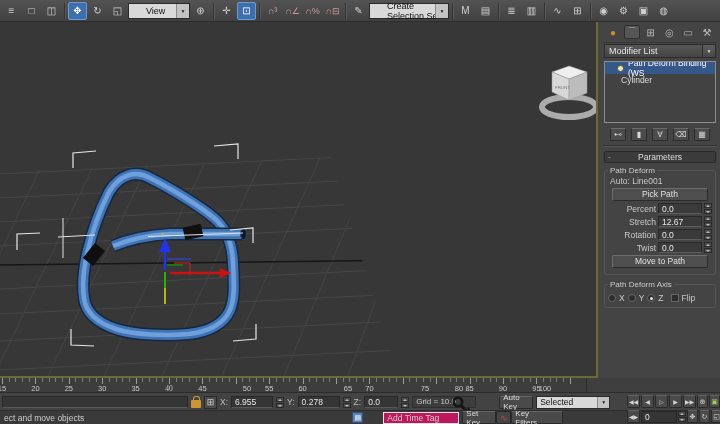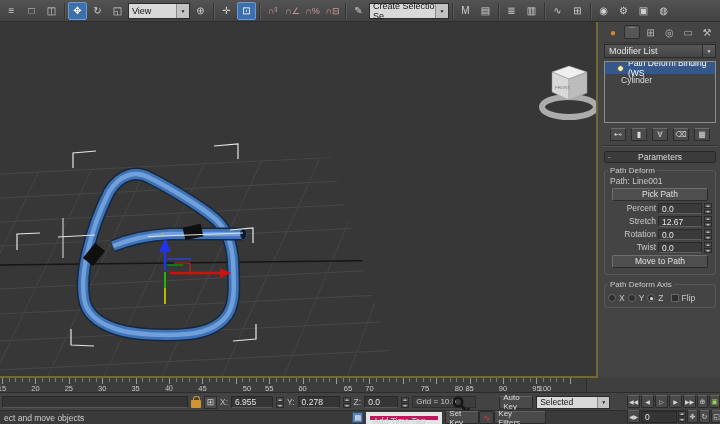--- a/index.html
+++ b/index.html
@@ -10,21 +10,21 @@
   
   #toolbar{position:absolute;left:0;top:0;width:720px;height:22px;
     background:linear-gradient(#535353,#414141);display:flex;align-items:center;
     padding:0 2px;gap:1px;border-bottom:1px solid #2e2e2e}
   .tbtn{width:19px;height:18px;display:flex;align-items:center;justify-content:center;
     color:#cfcfcf;font-size:10px;border:1px solid transparent;border-radius:2px;flex:none}
   .tbtn.active{background:#3d6fad;border:1px solid #6b9bd6;color:#fff}
   .tbtn.magnet{color:#c99; font-size:9px}
   .tsep{width:1px;height:16px;background:#333;box-shadow:1px 0 0 #5a5a5a;margin:0 2px;flex:none}
   .tcombo{height:16px;background:#d9d9d9;border:1px solid #2a2a2a;color:#111;
-    font-size:9px;display:flex;align-items:center;padding-left:3px;flex:none;position:relative}
+    font-size:9px;display:flex;align-items:center;padding-left:17px;flex:none;position:relative}
   .tcombo .arr{position:absolute;right:0;top:0;width:13px;height:14px;background:#c3c3c3;
     border-left:1px solid #8a8a8a;display:flex;align-items:center;justify-content:center;
     font-size:5px;color:#222}
 
   
   #viewport{position:absolute;left:0;top:22px;width:598px;height:356px;background:#373737;
     border-right:2px solid #6f6a35;border-bottom:2px solid #6f6a35}
   #viewport svg{display:block}
 
   
@@ -57,21 +57,21 @@
   #rollout{height:12px;margin:4px 1px 3px 1px;background:#3b3b3b;border:1px solid #272727;
     border-radius:2px;display:flex;align-items:center;justify-content:center;position:relative;
     color:#ddd;font-size:8.5px}
   #rollout .minus{position:absolute;left:3px;top:0;font-size:8px;color:#bbb}
   fieldset{border:1px solid #575757;border-radius:3px;margin:2px 1px 5px 1px;padding:1px 3px 4px 3px}
   fieldset legend{font-size:8px;color:#ccc;padding:0 2px}
   .pathlabel{font-size:8.5px;color:#c9c9c9;margin:0 0 2px 2px}
   .panelbtn{display:block;width:92%;margin:2px auto;height:13px;background:#4e4e4e;
     border:1px solid #2b2b2b;border-top-color:#6e6e6e;border-left-color:#6e6e6e;border-radius:2px;
     color:#e0e0e0;font-size:8.5px;text-align:center;line-height:11px}
-  .prow{display:flex;align-items:flex-start;justify-content:flex-end;gap:2px;margin:2px 0}
+  .prow{display:flex;align-items:center;justify-content:flex-end;gap:2px;margin:2px 0}
   .prow .plabel{color:#c9c9c9;font-size:8.5px}
   .pfield{width:44px;height:11px;background:#3a3a3a;border:1px solid #292929;border-bottom-color:#5e5e5e;
     color:#e8e8e8;font-size:8.5px;padding:0 3px;line-height:10px}
   .spin{display:flex;flex-direction:column;gap:1px;flex:none}
   .spin i{display:block;width:8px;height:5px;background:#4e4e4e;border:1px solid #2a2a2a;position:relative}
   .spin i:after{content:"";position:absolute;left:1px;border-left:2px solid transparent;border-right:2px solid transparent}
   .spin i.up:after{top:1px;border-bottom:2px solid #b9b9b9}
   .spin i.dn:after{top:1px;border-top:2px solid #b9b9b9}
   .axisrow{display:flex;align-items:center;gap:3px;margin-top:3px;font-size:8.5px;color:#c9c9c9}
   .radio{width:8px;height:8px;border-radius:50%;background:#2e2e2e;border:1px solid #666;
@@ -115,22 +115,22 @@
   #pbrow1{left:627px;top:17px}
   #pbrow2{left:627px;top:32px}
   .pbtn{width:13px;height:13px;background:#4a4a4a;border:1px solid #292929;border-top-color:#636363;
     color:#d5d5d5;font-size:6px;display:flex;align-items:center;justify-content:center;border-radius:2px;flex:none}
   .pbtn.nav{width:11px;font-size:7px}
   .pbtn.green{color:#9ccf5a}
   #framefield{width:36px;height:12px;background:#353535;border:1px solid #272727;color:#e5e5e5;
     font-size:8.5px;padding:0 3px;line-height:11px;flex:none}
   .tagicon{width:11px;height:11px;background:#5a82b5;border:1px solid #31517a;border-radius:1px;
     color:#fff;font-size:7px;display:flex;align-items:center;justify-content:center;flex:none}
-  #timetag{width:76px;height:12px;background:#be185d;border:4px solid #e5e5e5;color:#cfcfcf;
-    font-size:8.5px;line-height:11px;padding:0 3px;flex:none;margin-left:3px}
+  #timetag{width:76px;height:12px;background:#be185d;border:1px solid #e5e5e5;color:#cfcfcf;
+    font-size:8.5px;line-height:11px;padding:0 3px;flex:none;margin-left:20px}
   .curvebtn{width:15px;height:13px;background:#454545;border:1px solid #292929;color:#d04545;
     font-size:9px;display:flex;align-items:center;justify-content:center;border-radius:2px;flex:none}
 </style>
 </head>
 <body>
 
 <div id="app">
 
   <div id="toolbar">
     <div class="tbtn">≡</div>
@@ -300,21 +300,21 @@
 
     <div class="pdivider"></div>
 
     <div id="rollout">
       <span class="minus">-</span>
       <span>Parameters</span>
     </div>
 
     <fieldset>
       <legend>Path Deform</legend>
-      <div class="pathlabel">Path: Line001</div>
+      <div class="pathlabel">Auto: Line001</div>
       <div class="panelbtn">Pick Path</div>
 
       <div class="prow">
         <span class="plabel">Percent</span>
         <span class="pfield">0.0</span>
         <span class="spin">
             <i class="up"></i>
             <i class="dn"></i>
           </span>
       </div>

